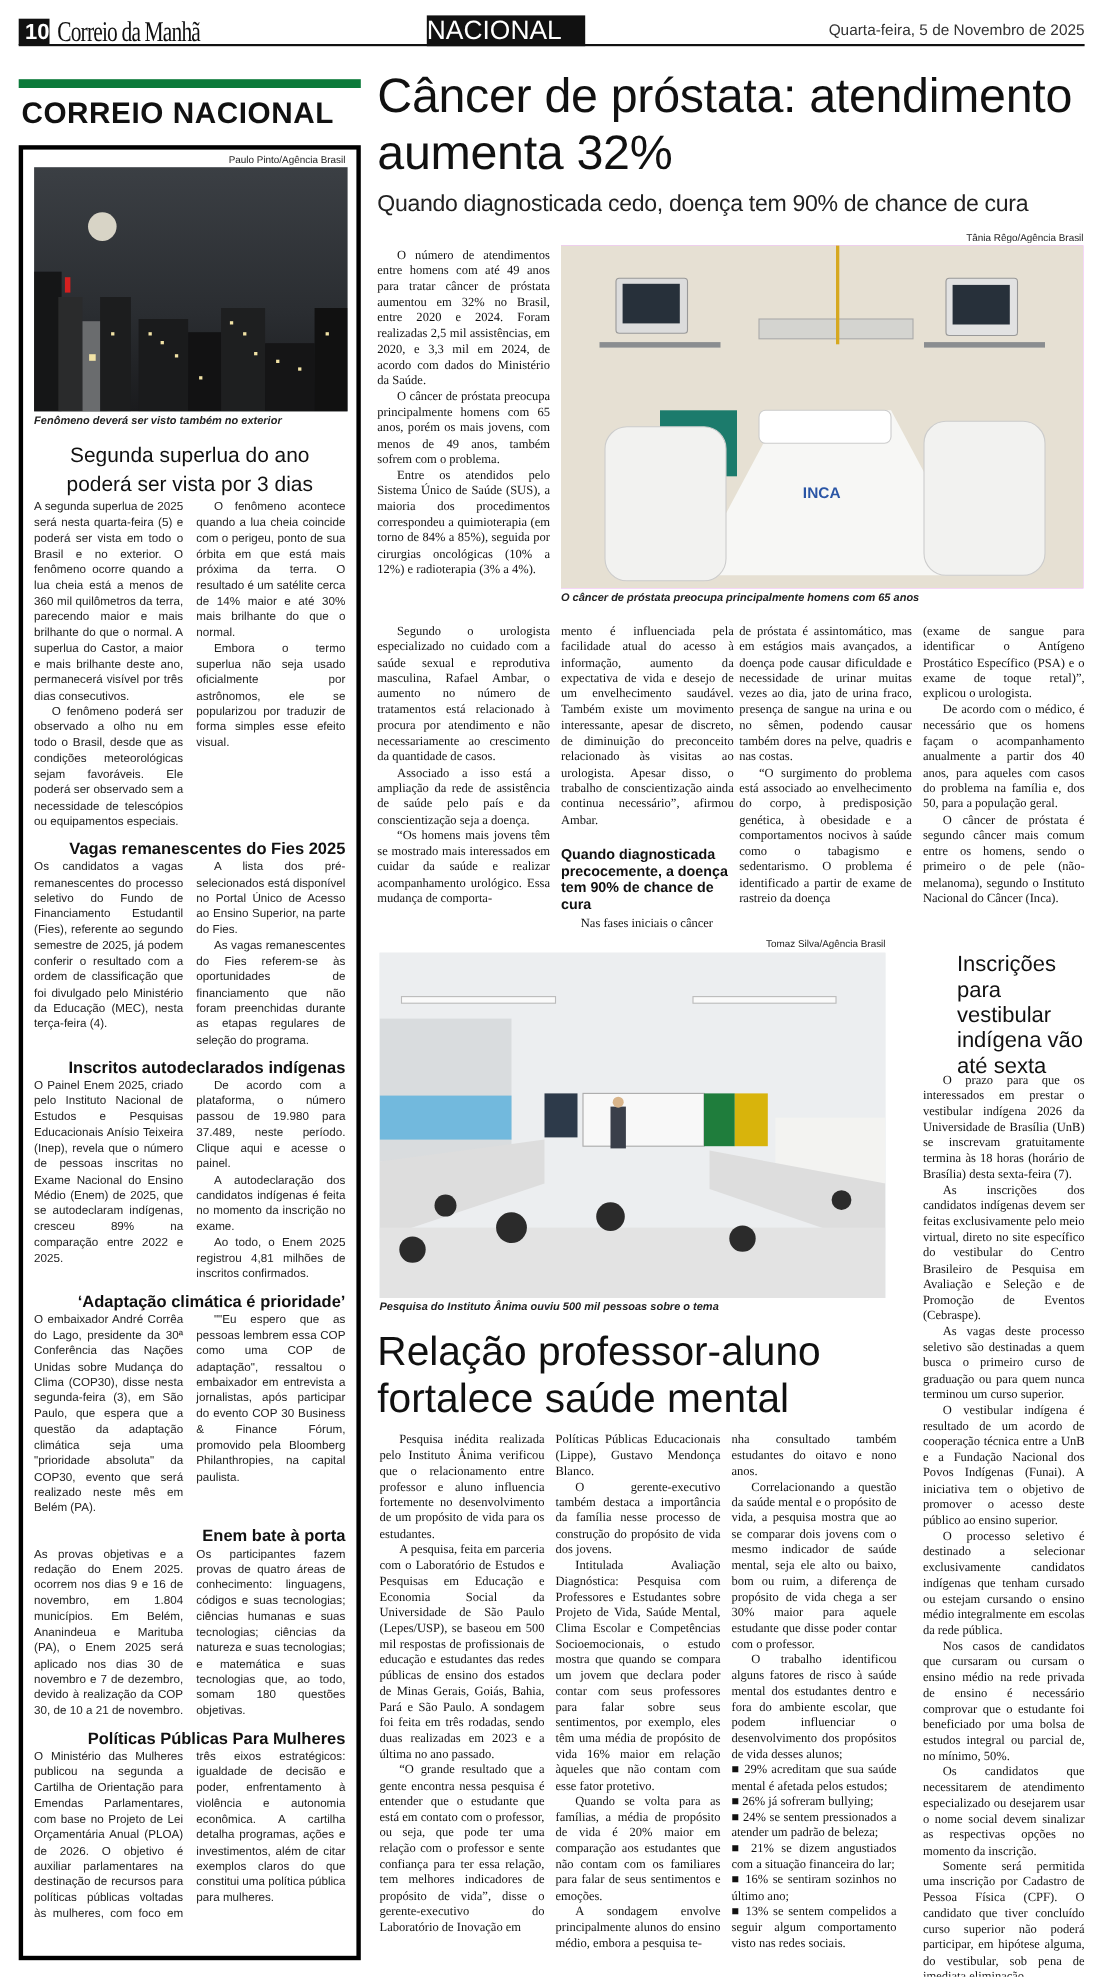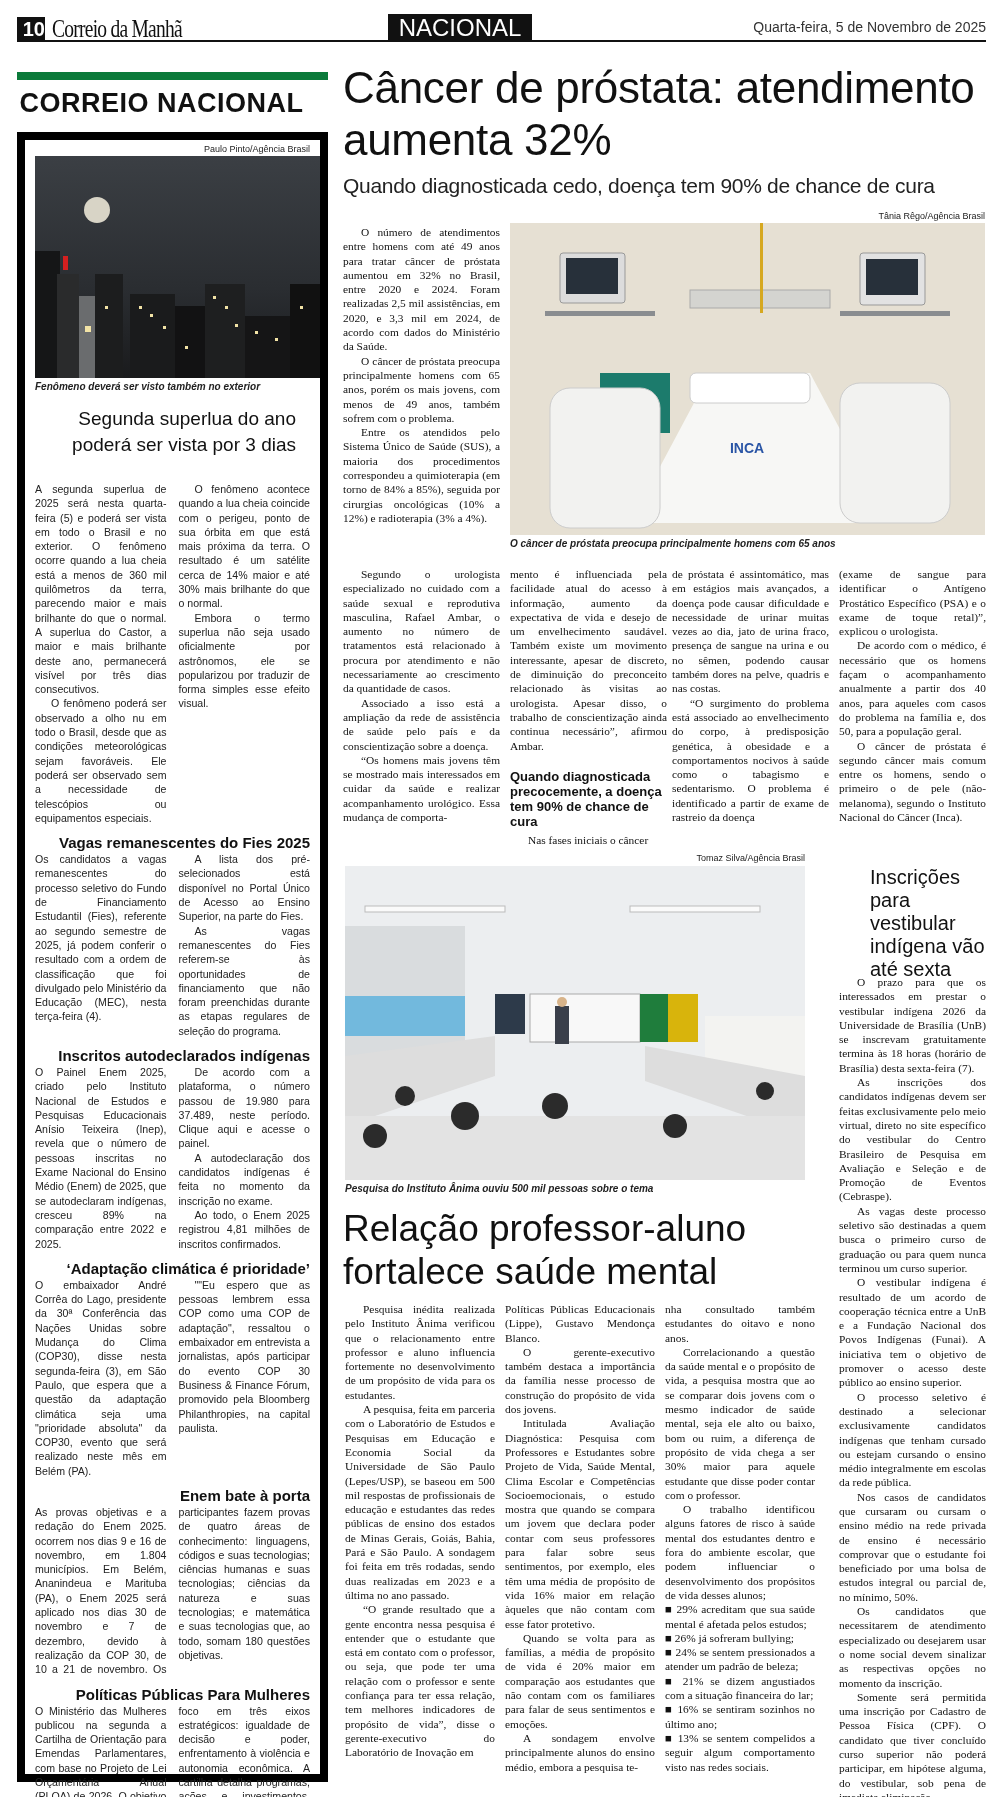--- a/index.html
+++ b/index.html
@@ -1,27 +1,27 @@
 <!DOCTYPE html>
 <html><head>
 <meta charset="utf-8">
 <style>
 *{box-sizing:border-box;margin:0;padding:0}
 body{width:1003px;height:1797px;background:#fff;color:#111;font-family:"Liberation Serif",serif;position:relative;overflow:hidden}
 .abs{position:absolute}
 
 #hdr-page{left:17px;top:17px;width:28px;height:24px;background:#111;color:#fff;font:bold 20px "Liberation Sans",sans-serif;text-align:right;line-height:24px}
 #hdr-paper{left:52px;top:16px;font:26px "Liberation Serif",serif;letter-spacing:-1px;transform:scaleX(.75);transform-origin:left;line-height:26px}
-#hdr-section{left:388px;top:14px;width:144px;height:28px;background:#111;color:#fff;font:24px "Liberation Sans",sans-serif;text-align:center;line-height:28px}
+#hdr-section{left:388px;top:14px;width:144px;height:28px;background:#111;color:#fff;font:24px "Liberation Sans",sans-serif;text-align:left;line-height:28px}
 #hdr-date{right:17px;top:19px;font:14px "Liberation Sans",sans-serif;color:#333}
 #hdr-rule{left:17px;top:40px;width:969px;height:2px;background:#111}
 
 #sb-bar{left:17px;top:72px;width:311px;height:8px;background:#0b7a3a}
 #sb-title{left:6px;top:88px;width:311px;text-align:center;font:bold 27px "Liberation Sans",sans-serif;letter-spacing:.5px}
-#sb-box{left:17px;top:132px;width:311px;height:1650px;border:8px solid #000000}
+#sb-box{left:17px;top:132px;width:311px;height:1650px;border:4px solid #000000}
 .credit{font:9px "Liberation Sans",sans-serif;color:#222;text-align:right}
 .cap{font:italic bold 10px "Liberation Sans",sans-serif;color:#222}
 .sb-h{font:bold 15px "Liberation Sans",sans-serif;text-align:right;line-height:18px;color:#111}
 .sb-cols{display:flex;gap:12px}
 .sb-cols p{font:10.6px "Liberation Sans",sans-serif;line-height:14.3px;text-align:justify;color:#222}
 .sb-cols .c{flex:1}
 .ind{text-indent:16px}
 
 .ph{position:absolute;overflow:hidden}
 
@@ -70,21 +70,21 @@
           <rect x="220" y="175" width="3" height="3"></rect>
             <rect x="240" y="182" width="3" height="3"></rect>
             <rect x="265" y="150" width="3" height="3"></rect>
           <rect x="50" y="170" width="6" height="6"></rect>
             <rect x="70" y="150" width="3" height="3"></rect>
             <rect x="150" y="190" width="3" height="3"></rect>
         </g>
       </svg>
     </div>
     <div class="cap" style="margin-top:3px">Fenômeno deverá ser visto também no exterior</div>
-    <div style="font:19px 'Liberation Sans',sans-serif;line-height:26px;text-align:right;margin:14px 14px 24px">Segunda superlua do ano poderá ser vista por 3 dias</div>
+    <div style="font:19px 'Liberation Sans',sans-serif;line-height:26px;text-align:center;margin:14px 14px 0">Segunda superlua do ano poderá ser vista por 3 dias</div>
     <div class="sb-cols">
       <div class="c">
         <p>A segunda superlua de 2025 será nesta quarta-feira (5) e poderá ser vista em todo o Brasil e no exterior. O fenômeno ocorre quando a lua cheia está a menos de 360 mil quilômetros da terra, parecendo maior e mais brilhante do que o normal. A superlua do Castor, a maior e mais brilhante deste ano, permanecerá visível por três dias consecutivos.</p>
         <p class="ind">O fenômeno poderá ser observado a olho nu em todo o Brasil, desde que as condições meteorológicas sejam favoráveis. Ele poderá ser observado sem a necessidade de telescópios ou equipamentos especiais.</p>
       </div>
       <div class="c">
         <p class="ind">O fenômeno acontece quando a lua cheia coincide com o perigeu, ponto de sua órbita em que está mais próxima da terra. O resultado é um satélite cerca de 14% maior e até 30% mais brilhante do que o normal.</p>
         <p class="ind">Embora o termo superlua não seja usado oficialmente por astrônomos, ele se popularizou por traduzir de forma simples esse efeito visual.</p>
       </div>
     </div>
@@ -160,21 +160,21 @@
     <rect x="180" y="150" width="120" height="30" rx="6" fill="#fff" stroke="#ccc"></rect>
     <text x="237" y="230" font-family="Liberation Sans, sans-serif" font-size="14" font-weight="bold" fill="#2a55a5" text-anchor="middle">INCA</text>
     <rect x="40" y="165" width="110" height="140" rx="20" fill="#f2f2f0" stroke="#ccc"></rect>
     <rect x="330" y="160" width="110" height="140" rx="20" fill="#f2f2f0" stroke="#ccc"></rect>
   </svg>
 </div>
 <div class="abs cap" style="left:510px;top:538px;width:475px">O câncer de próstata preocupa principalmente homens com 65 anos</div>
 
 <div class="abs body" style="left:343px;top:567px;width:157px">
   <p>Segundo o urologista especializado no cuidado com a saúde sexual e reprodutiva masculina, Rafael Ambar, o aumento no número de tratamentos está relacionado à procura por atendimento e não necessariamente ao crescimento da quantidade de casos.</p>
-  <p>Associado a isso está a ampliação da rede de assistência de saúde pelo país e da conscientização sobre a doença.</p>
+  <p>Associado a isso está a ampliação da rede de assistência de saúde pelo país e da conscientização seja a doença.</p>
   <p>“Os homens mais jovens têm se mostrado mais interessados em cuidar da saúde e realizar acompanhamento urológico. Essa mudança de comporta-</p>
 </div>
 <div class="abs body" style="left:510px;top:567px;width:157px">
   <p class="noind">mento é influenciada pela facilidade atual do acesso à informação, aumento da expectativa de vida e desejo de um envelhecimento saudável. Também existe um movimento interessante, apesar de discreto, de diminuição do preconceito relacionado às visitas ao urologista. Apesar disso, o trabalho de conscientização ainda continua necessário”, afirmou Ambar.</p>
   <div class="subh">Quando diagnosticada precocemente, a doença tem 90% de chance de cura</div>
   <p>Nas fases iniciais o câncer</p>
 </div>
 <div class="abs body" style="left:672px;top:567px;width:157px">
   <p class="noind">de próstata é assintomático, mas em estágios mais avançados, a doença pode causar dificuldade e necessidade de urinar muitas vezes ao dia, jato de urina fraco, presença de sangue na urina e ou no sêmen, podendo causar também dores na pelve, quadris e nas costas.</p>
   <p>“O surgimento do problema está associado ao envelhecimento do corpo, à predisposição genética, à obesidade e a comportamentos nocivos à saúde como o tabagismo e sedentarismo. O problema é identificado a partir de exame de rastreio da doença</p>

